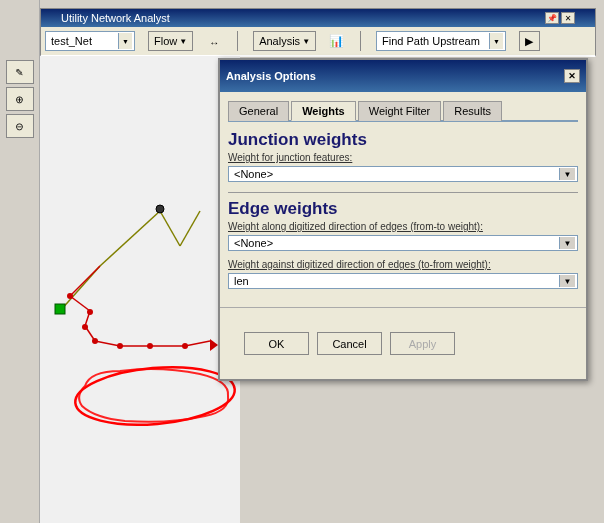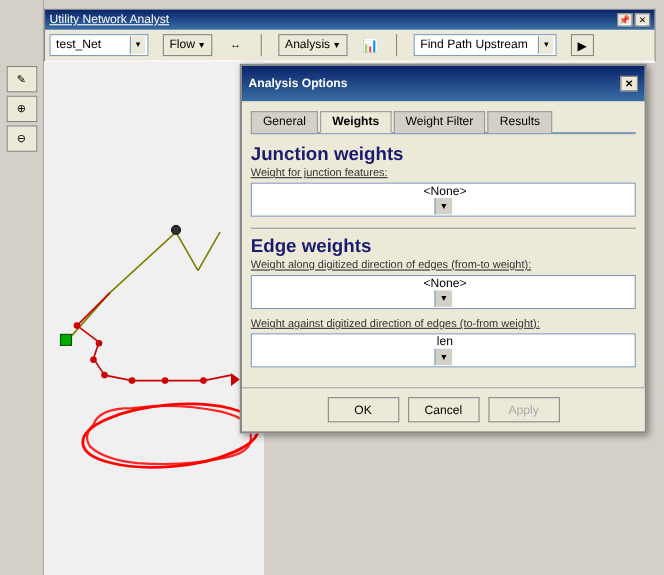--- a/index.html
+++ b/index.html
@@ -20,26 +20,25 @@
       left: 40px;
       right: 8px;
       background: #ece9d8;
       border: 1px solid #888;
       border-bottom: 2px solid #fff;
     }
     .toolbar-titlebar {
       background: linear-gradient(to bottom, #0a246a, #3a6ea5);
       color: white;
       font-size: 11px;
-      padding: 2px 4px;
+      padding: 2px 20px;
       display: flex;
       justify-content: space-between;
       align-items: center;
       height: 18px;
-      text-decoration: underline;
     }
     .titlebar-buttons {
       display: flex;
       gap: 2px;
     }
     .titlebar-btn {
       width: 14px;
       height: 12px;
       background: #ece9d8;
       border: 1px solid #888;
@@ -203,30 +202,29 @@
       margin-bottom: 2px;
     }
     .section-desc {
       font-size: 10px;
       color: #333;
       margin-bottom: 3px;
       text-decoration: underline;
     }
     .select-control {
       width: 100%;
-      height: 31px;
+      height: 16px;
       border: 1px solid #7f9db9;
       background: white;
       font-size: 11px;
       padding: 1px 2px;
       display: flex;
       align-items: center;
       justify-content: space-between;
       cursor: pointer;
-      flex-direction: column;
     }
     .select-arrow {
       width: 16px;
       height: 100%;
       background: #d4d0c8;
       border-left: 1px solid #7f9db9;
       display: flex;
       align-items: center;
       justify-content: center;
       font-size: 8px;
@@ -238,23 +236,22 @@
     }
 
     .divider-line {
       border: none;
       border-top: 1px solid #999;
       margin: 6px 0;
     }
 
     .dialog-footer {
       display: flex;
-      justify-content: center;
       gap: 8px;
-      padding: 8px;
+      padding: 24px;
       border-top: 1px solid #aaa;
       background: #ece9d8;
     }
     .footer-btn {
       min-width: 65px;
       height: 23px;
       background: #ece9d8;
       border: 1px solid #888;
       font-size: 11px;
       cursor: pointer;

